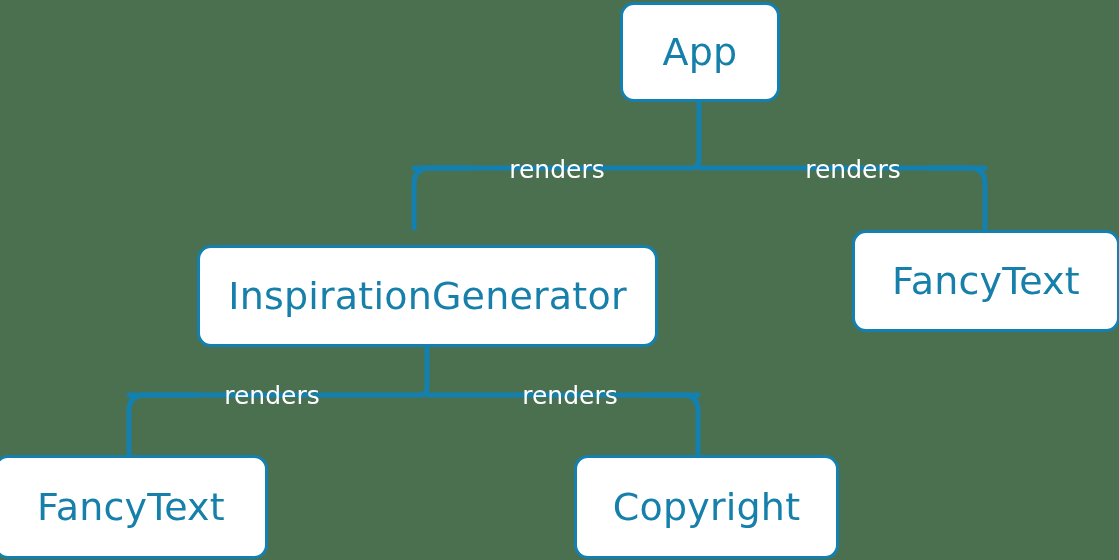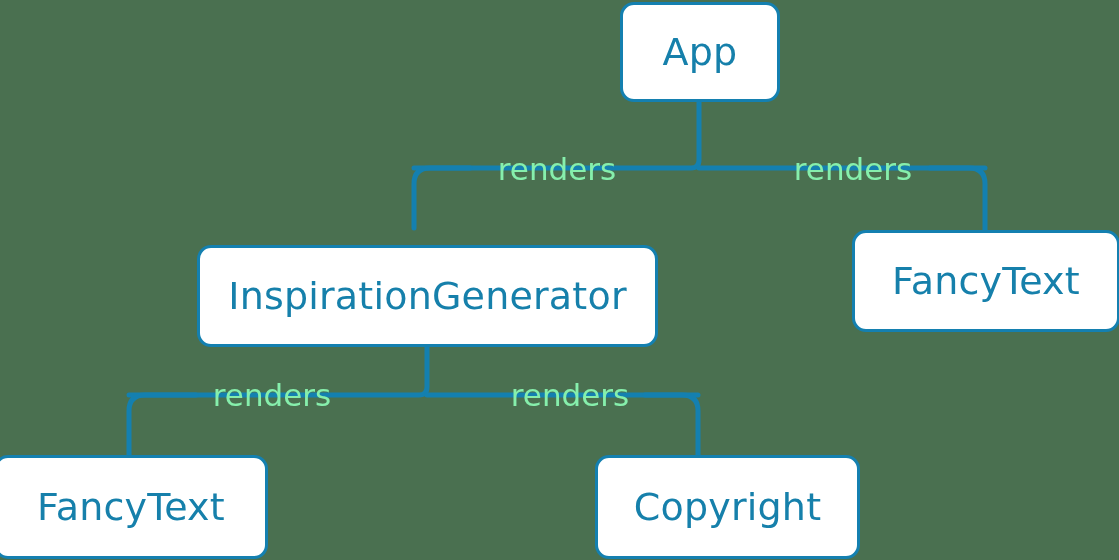--- a/index.html
+++ b/index.html
@@ -69,30 +69,30 @@
   }
   
   #node-fancytext-bottom {
     left: -6px;
     top: 455px;
     width: 274px;
     height: 104px;
   }
   
   #node-copyright {
-    left: 595px;
+    left: 574px;
     top: 455px;
     width: 265px;
     height: 104px;
     text-align: center;
   }
   .edge-label {
     position: absolute;
-    color: #86efac;
-    font-size: 31px;
+    color: #ffffff;
+    font-size: 25px;
     font-weight: 400;
     line-height: 1;
     white-space: nowrap;
     transform: translate(-50%, -50%);
     z-index: 3;
     background: transparent;
   }
   #edge-label-app-ig   { left: 557px; top: 169px; }
   #edge-label-app-ft   { left: 853px; top: 169px; }
   #edge-label-ig-ft    { left: 272px; top: 395px; }

